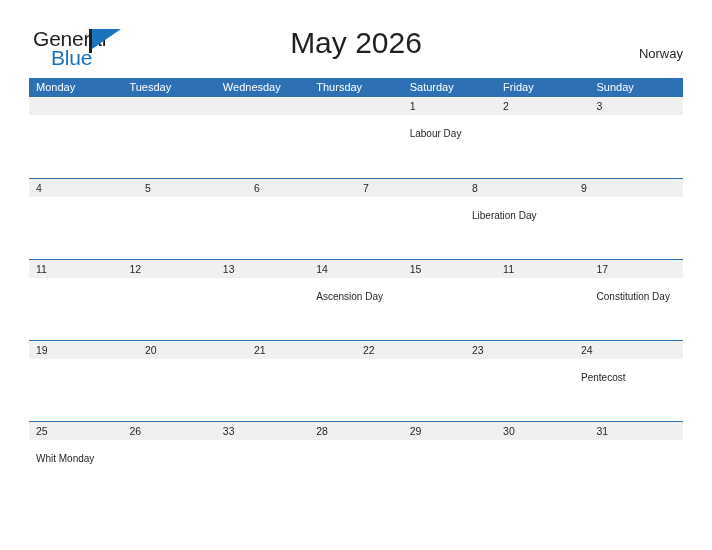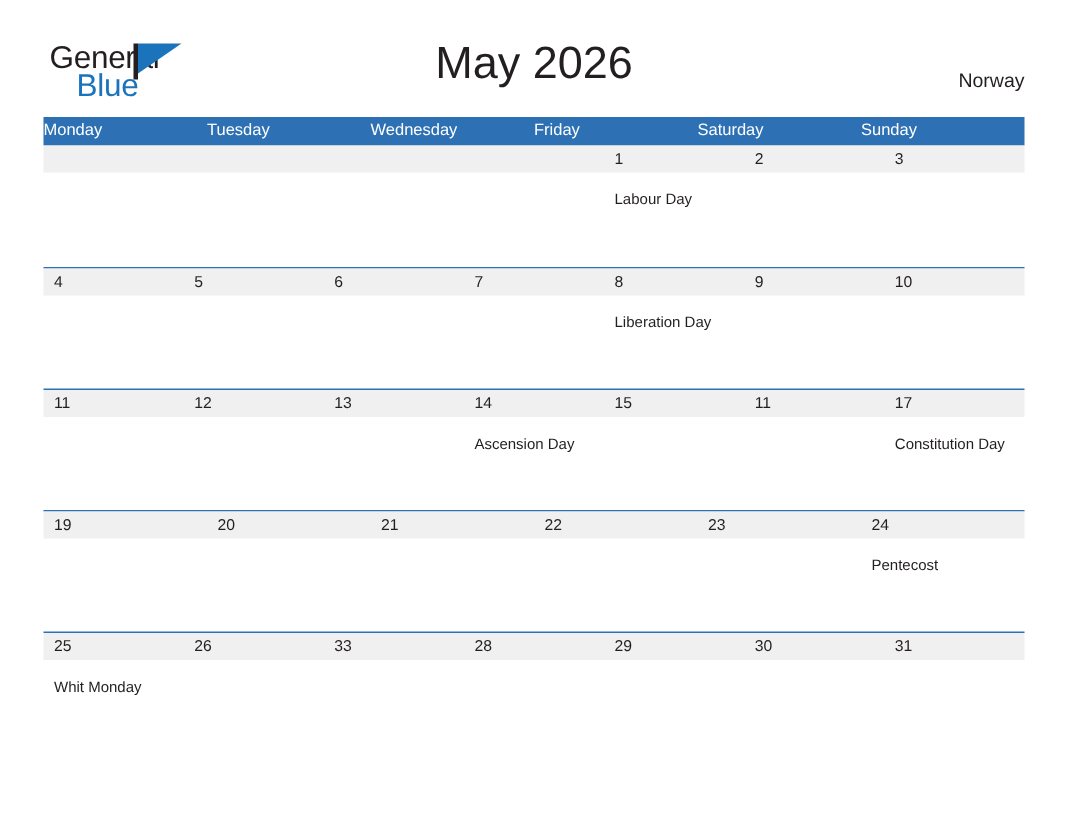--- a/index.html
+++ b/index.html
@@ -107,20 +107,21 @@
     display: flex;
     width: 100%;
     height: 19px;
     background: #2d71b4;
   }
   .weekday-cell {
     flex: 1 1 0;
     color: #ffffff;
     font-size: 11px;
     line-height: 19px;
+    padding-left: 7px;
     box-sizing: border-box;
     white-space: nowrap;
   }
 
   .week-row {
     position: relative;
     width: 100%;
     height: 81px;
     border-top: 1.5px solid #2d71b4;
     box-sizing: border-box;
@@ -186,22 +187,23 @@
 
   <div class="cal-region">Norway</div>
 </div>
 
 <div class="calendar">
 
   <div class="weekday-header">
     <div class="weekday-cell">Monday</div>
     <div class="weekday-cell">Tuesday</div>
     <div class="weekday-cell">Wednesday</div>
+    <div class="weekday-cell">Thursday</div>
+    <div class="weekday-cell">Saturday</div>
     <div class="weekday-cell">Friday</div>
-    <div class="weekday-cell">Saturday</div>
     <div class="weekday-cell">Sunday</div>
   </div>
 
   <div id="weeks-container">
       <div class="week-row">
         <div class="daterow-band"></div>
         <div class="week-cells">
           <div class="day-cell empty">
             <div class="day-number"></div>
             <div class="day-events"></div>
@@ -256,24 +258,20 @@
           <div class="day-cell">
             <div class="day-number">8</div>
             <div class="day-events">
               <div class="event-label">Liberation Day</div>
             </div>
           </div>
           <div class="day-cell">
             <div class="day-number">9</div>
             <div class="day-events"></div>
           </div>
-          <div class="day-cell">
-            <div class="day-number">10</div>
-            <div class="day-events"></div>
-          </div>
         </div>
       </div>
       <div class="week-row">
         <div class="daterow-band"></div>
         <div class="week-cells">
           <div class="day-cell">
             <div class="day-number">11</div>
             <div class="day-events"></div>
           </div>
           <div class="day-cell">

